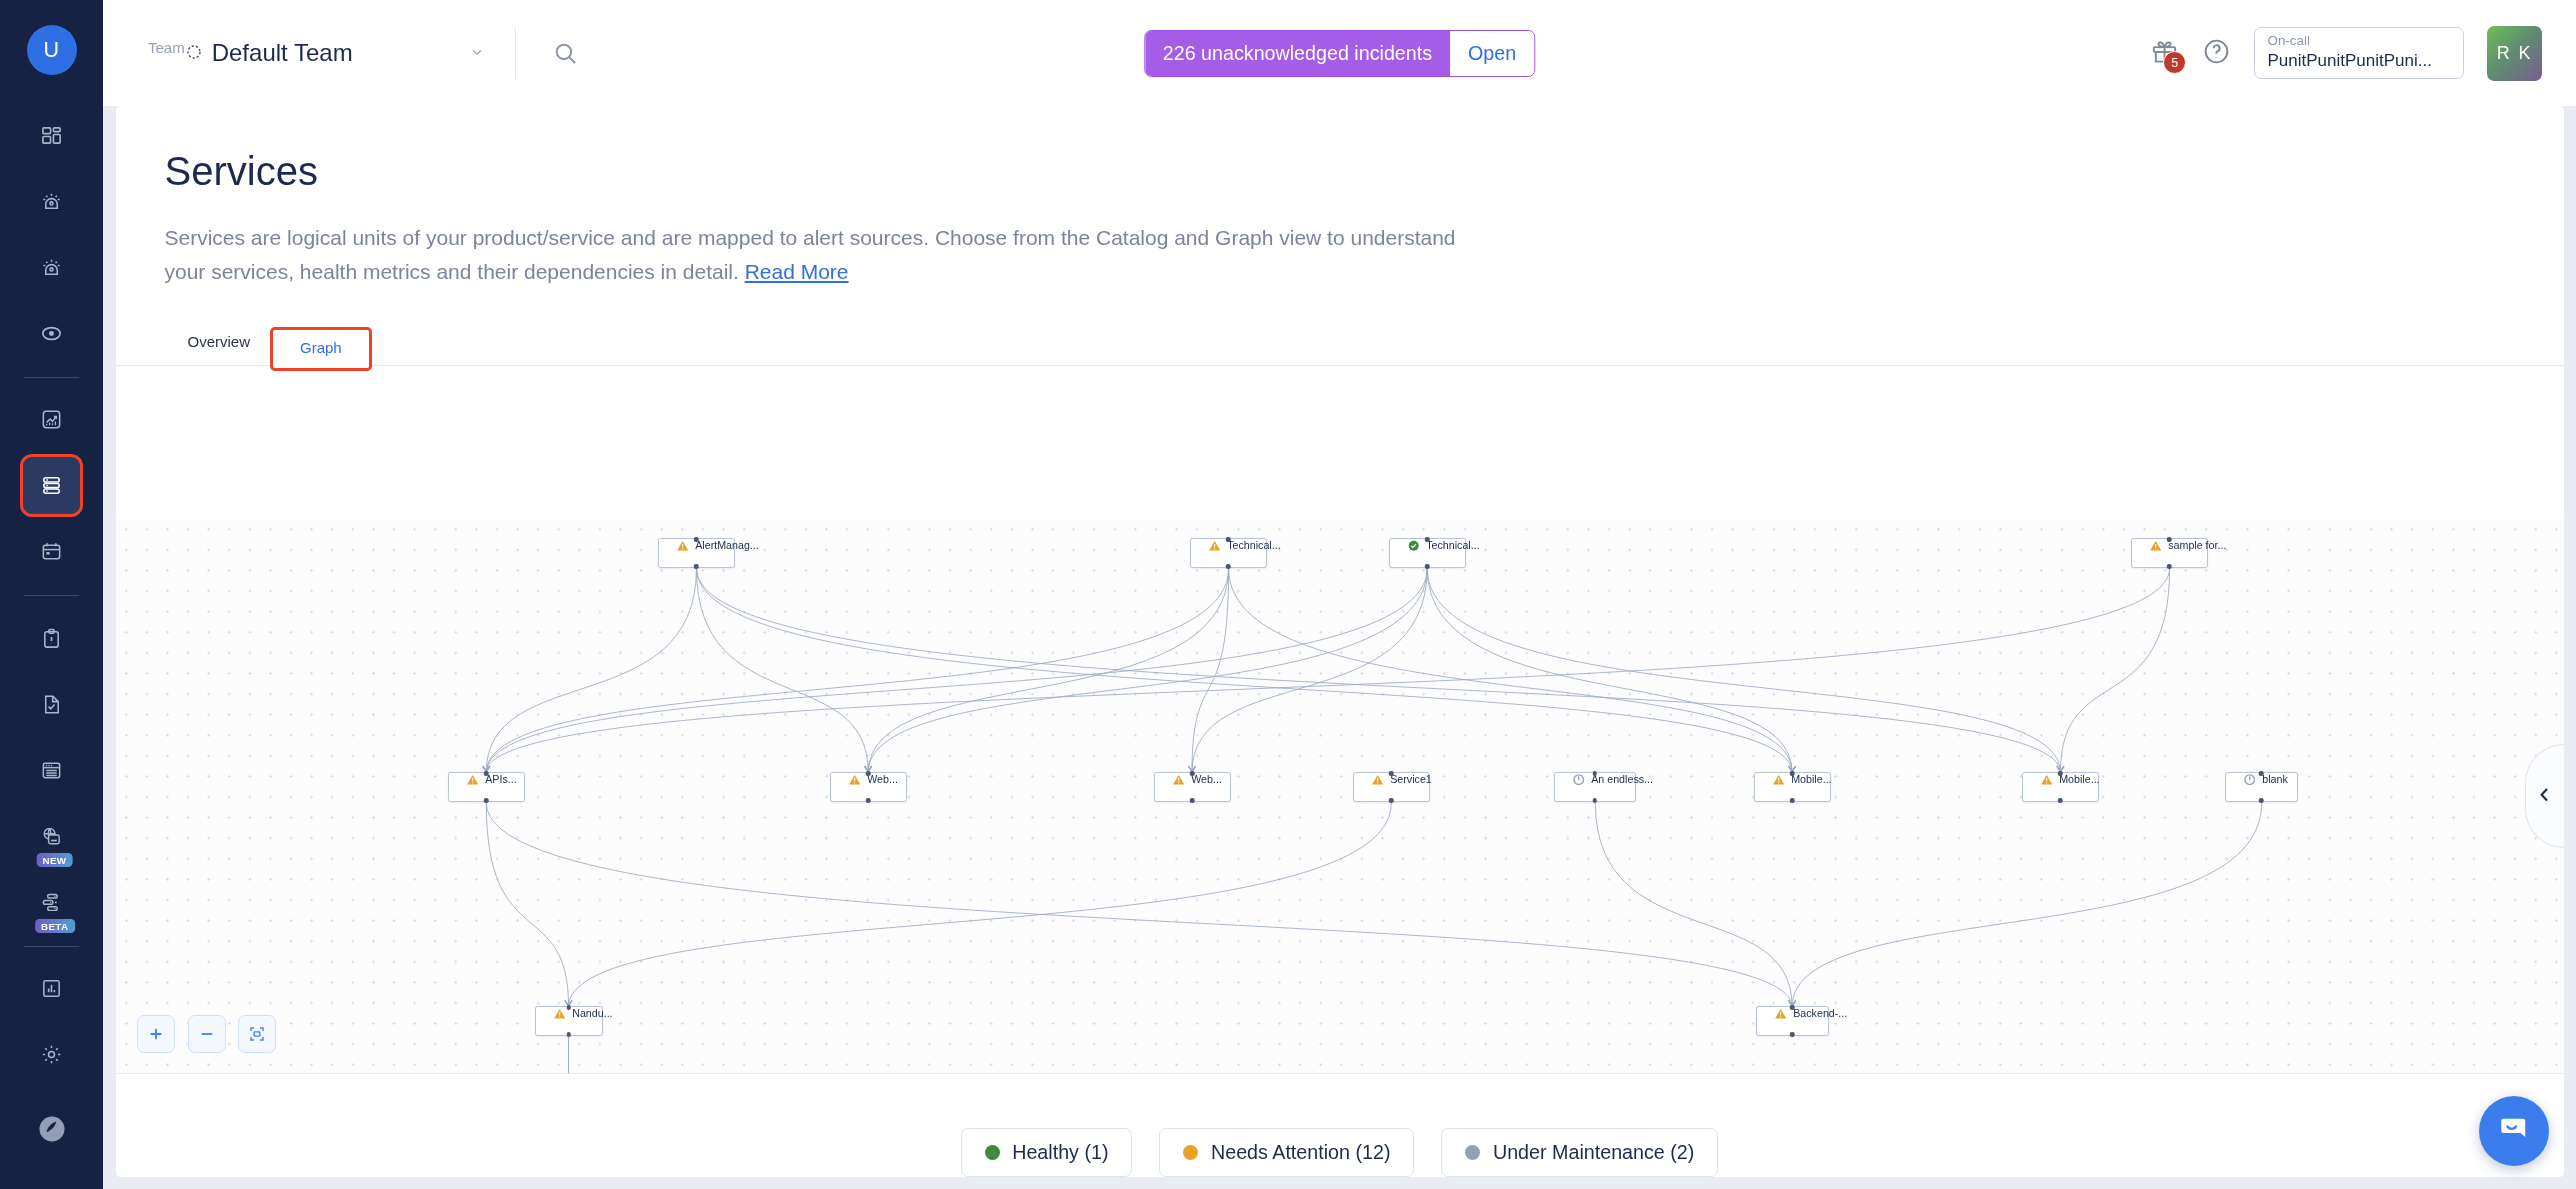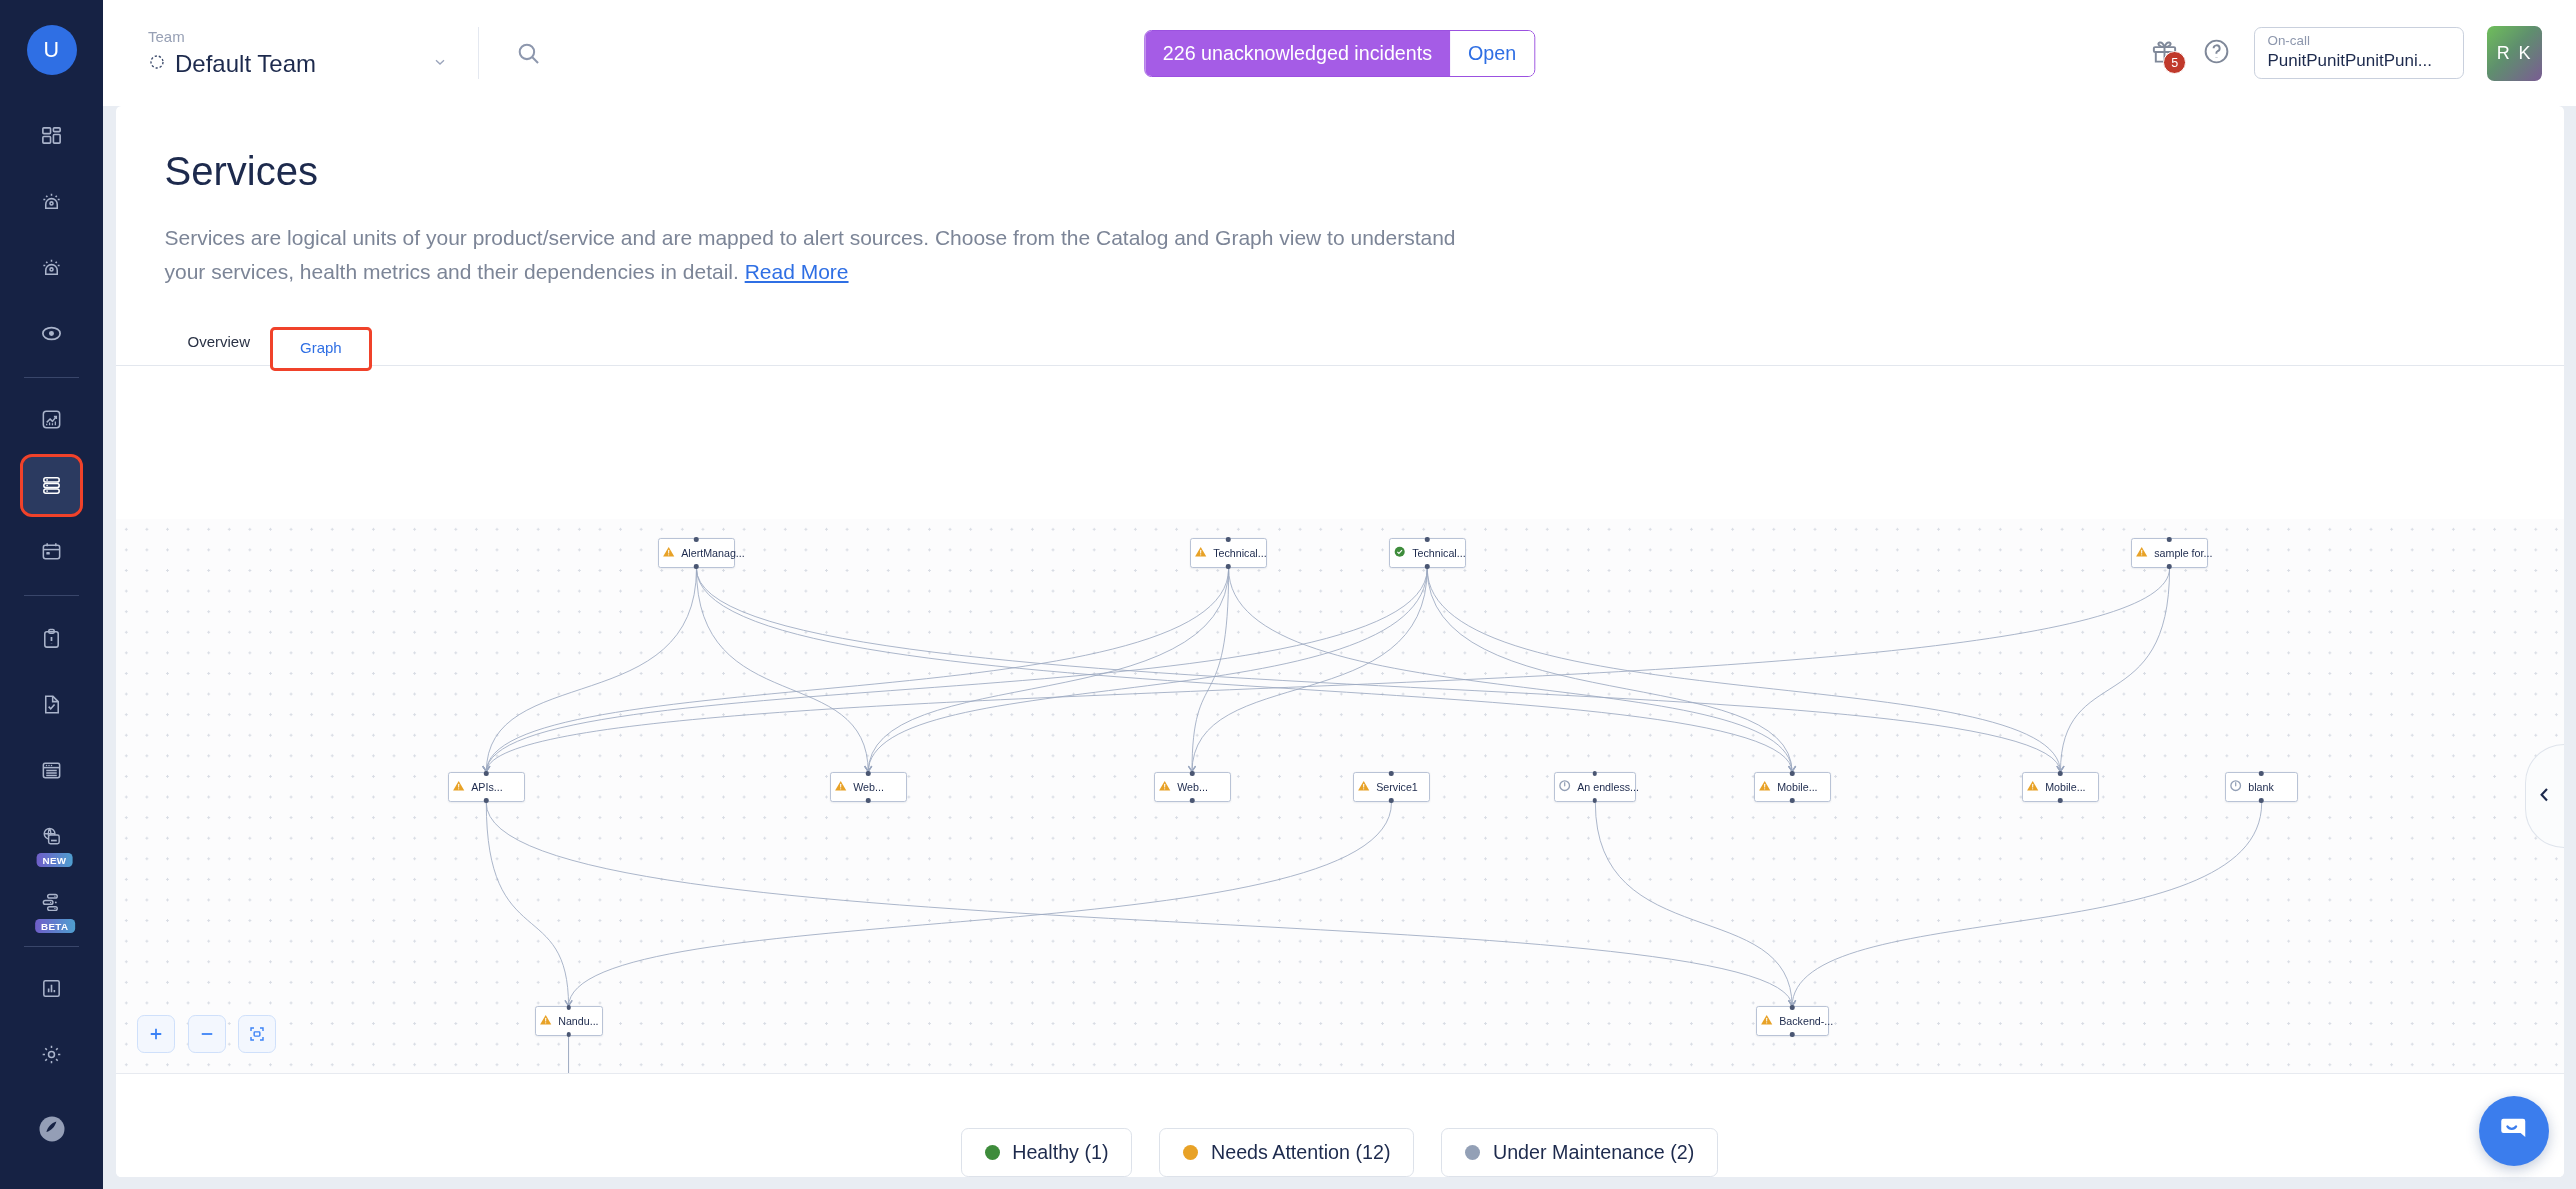--- a/index.html
+++ b/index.html
@@ -36,21 +36,21 @@
     background: linear-gradient(90deg,#6f5ec8,#4f9fd0); letter-spacing: 0.4px;
     font-weight: 600;
   }
   .rail-logo { margin-top: 12.5px; opacity: .85; }
 
   
   #topbar {
     position: absolute; left: 103px; top: 0; right: 0; height: 106px;
     background: #fff; display: flex; align-items: center;
   }
-  .team-block { margin-left: 45px; display: flex; flex-direction: column; justify-content: flex-start; }
+  .team-block { margin-left: 45px; display: flex; justify-content: flex-start; }
   .team-label { font-size: 15px; color: #97a0b5; margin-bottom: 4.5px; }
   .team-row { display: flex; align-items: center; gap: 9px; }
   .team-name { font-size: 24px; color: #1d2a4d; }
   .team-caret { color: #9aa4bb; font-size: 13.4px; margin-left: 107px; }
   .topdivider { width: 0.9px; height: 52px; background: #e4e8f0; margin-left: 30px; }
   .search-btn { margin-left: 36px; color: #8d97ad; display: flex; align-items: center; }
 
   .incident-pill {
     position: absolute; left: 50%; transform: translateX(-50%);
     display: flex; align-items: stretch; border-radius: 7.2px; overflow: hidden;
@@ -117,21 +117,21 @@
     position: absolute; left: 0; right: 0; top: 413px; bottom: 104px;
     background-color: #fcfcfd;
     background-image: radial-gradient(#d8dce4 1px, transparent 1px);
     background-size: 20.6px 20.6px;
     overflow: hidden;
   }
   #edges { position: absolute; inset: 0; }
   .node {
     position: absolute; height: 30px; background: #fff;
     border: 0.9px solid #b9c3d6; border-radius: 2.7px;
-    display: flex; align-items: center; gap: 6.3px; padding: 0 3px;
+    display: flex; gap: 6.3px; padding: 0 17px;
     font-size: 10.7px; color: #1d2a4d; box-shadow: 0 0.9px 1.8px rgba(20,30,60,.07);
     white-space: nowrap;
   }
   .node .port {
     position: absolute; left: 50%; transform: translateX(-50%);
     width: 4.5px; height: 4.5px; border-radius: 50%; background: #4a5672;
   }
   .node .port.top { top: -1.8px; }
   .node .port.bottom { bottom: -1.8px; }
   .ico { width: 13.4px; height: 13.4px; flex: 0 0 13.4px; }

